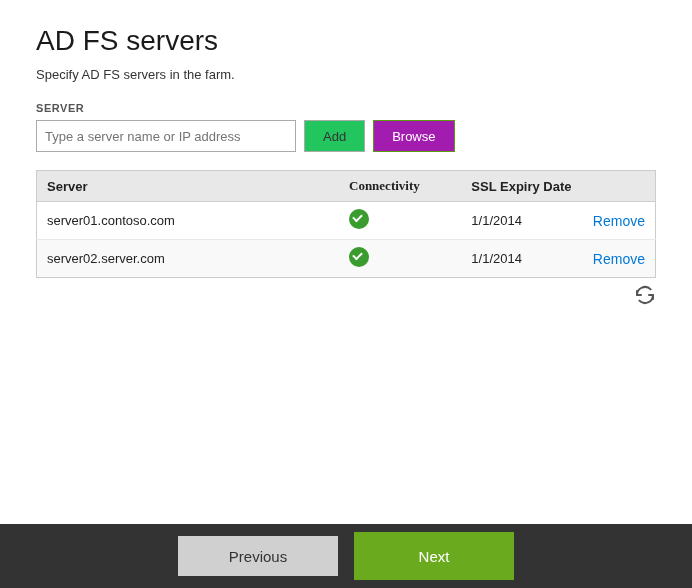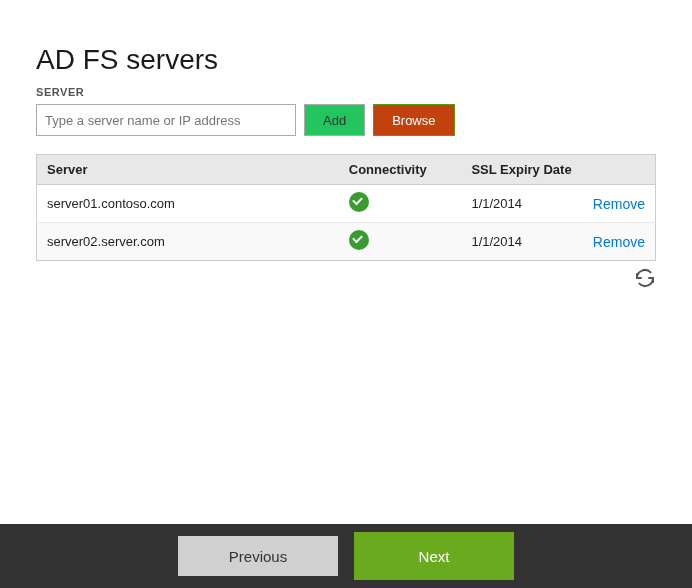--- a/index.html
+++ b/index.html
@@ -13,21 +13,21 @@
       height: 588px;
       font-family: 'Segoe UI', Arial, sans-serif;
       background: #fff;
       display: flex;
       flex-direction: column;
       overflow: hidden;
     }
 
     .main-content {
       flex: 1;
-      padding: 44px 36px 20px 36px;
+      padding: 25px 36px 20px 36px;
       overflow: hidden;
       border-radius: 11px;
     }
 
     .page-title {
       font-size: 28px;
       font-weight: 300;
       color: #1a1a1a;
       margin-bottom: 10px;
     }
@@ -70,21 +70,21 @@
       background: #22c55e;
       border: 1px solid #aaa;
       font-size: 13px;
       color: #333;
       cursor: pointer;
     }
 
     .btn-browse {
       height: 32px;
       padding: 0 18px;
-      background: #c2410c;
+      background: #a21caf;
       border: 1px solid #5a9a10;
       font-size: 13px;
       color: #fff;
       cursor: pointer;
     }
 
     .server-table {
       width: 100%;
       border-collapse: collapse;
       border: 1px solid #ccc;
@@ -183,29 +183,30 @@
       width: 160px;
       height: 48px;
       background: #6aaa1e;
       border: none;
       font-size: 15px;
       color: #fff;
       cursor: pointer;
     }
 
     .col-server { width: 50%; }
-    .col-conn { width: 20%; }
+    .col-conn { width: 20%; font-family: Liberation Serif, serif; }
     .col-ssl { width: 20%; margin-top: 16px; }
     .col-action { width: 10%; }
   </style>
 </head>
 <body>
 
 <div class="main-content">
   <h1 class="page-title">AD FS servers</h1>
+  <p class="subtitle">Specify AD FS servers in the farm.</p>
 
   <div class="server-label">SERVER</div>
 
   <div class="server-input-row">
     <input class="server-input" type="text" placeholder="Type a server name or IP address" style="">
     <button class="btn-add">Add</button>
     <button class="btn-browse">Browse</button>
   </div>
 
   <table class="server-table">

